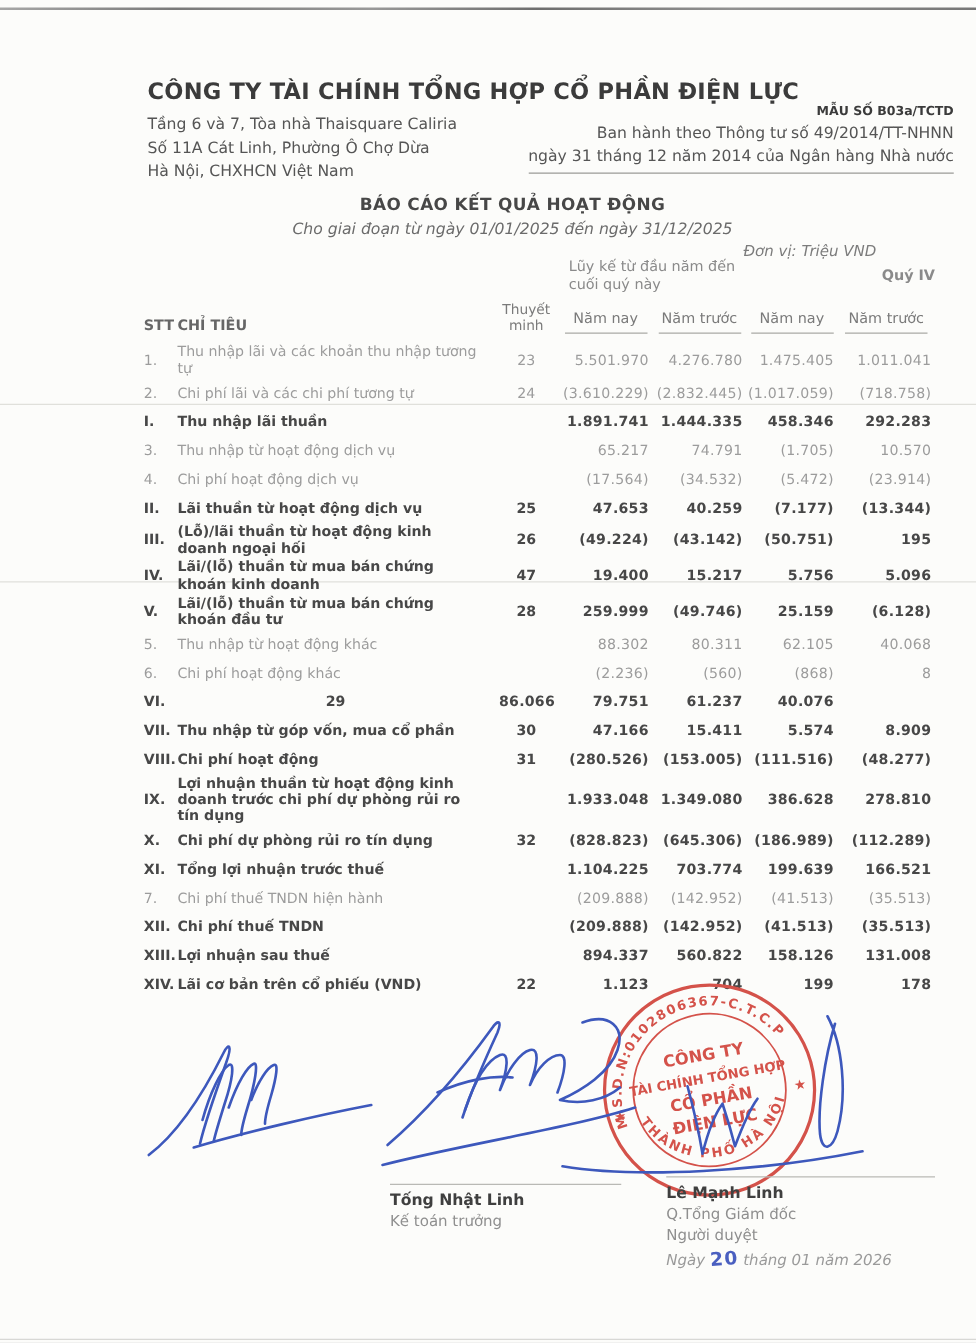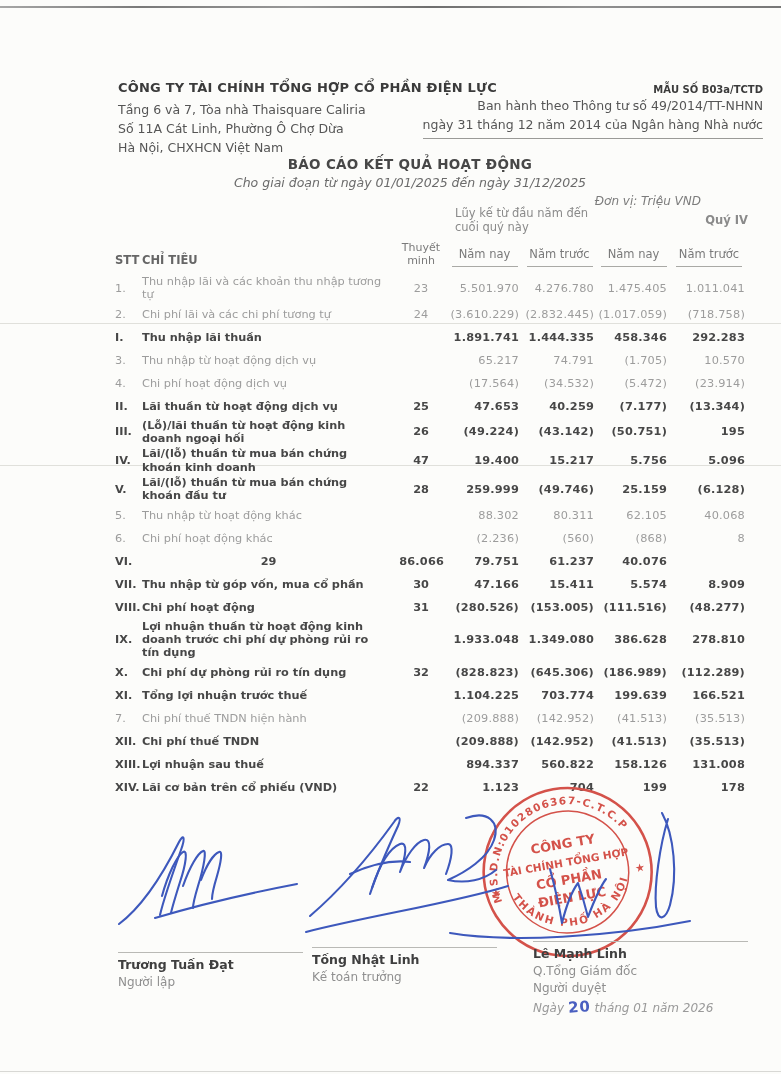--- a/index.html
+++ b/index.html
@@ -10,21 +10,21 @@
   }
   
   .edge-top{position:absolute;top:6px;left:0;width:100%;height:2px;
     background:linear-gradient(90deg,#8a8a8a 0%,#4e4e4e 18%,#777 38%,#3f3f3f 55%,#6d6d6d 75%,#4a4a4a 100%);opacity:.75;}
   .edge-bottom{position:absolute;bottom:2px;left:0;width:100%;height:1px;background:#c9c9c5;opacity:.7;}
   .scan-line{position:absolute;left:0;width:100%;height:1px;background:#e0e0db;}
   .scan-line.l1{top:323px;} .scan-line.l2{top:465px;}
 
   
   .company{position:absolute;left:118px;top:60px;line-height:1.52;}
-  .company .name{font-weight:bold;font-size:13px;color:#3b3b3b;letter-spacing:.2px;margin-bottom:2px;margin-top:18px;}
+  .company .name{font-weight:bold;font-size:18px;color:#3b3b3b;letter-spacing:.2px;margin-bottom:2px;}
   .company .line{font-size:12.5px;color:#555;}
   .form-block{position:absolute;right:18px;top:82px;text-align:right;line-height:1.5;
     border-bottom:1px solid #9a9a97;padding-bottom:3px;}
   .form-block .code{font-weight:bold;font-size:10px;color:#3b3b3b;}
   .form-block .line{font-size:12.5px;color:#555;}
 
   
   .title-wrap{position:absolute;left:90px;top:156px;width:640px;text-align:center;}
   .title{font-weight:bold;font-size:13.5px;color:#474747;letter-spacing:.3px;}
   .subtitle{font-style:italic;font-size:12.5px;color:#6b6b6b;margin-top:3px;}
@@ -359,25 +359,20 @@
     <path d="M168 18 C190 10 202 22 196 40 C190 58 168 72 150 80 C168 84 186 80 198 70"></path>
     <path d="M8 132 C70 116 160 102 210 86"></path>
   </svg>
 
   <svg class="ink" style="left:430px;top:795px" width="285" height="160">
     <path d="M232 18 C244 40 248 80 240 110 C236 124 228 128 226 112 C224 90 230 50 238 24"></path>
     <path d="M120 74 C126 96 130 116 132 128 C136 112 142 96 148 88 C152 100 156 114 158 122 C164 106 170 92 176 84"></path>
     <path d="M20 138 C80 148 180 142 260 126"></path>
   </svg>
 
-  <div class="sig sig-left">
-    <div class="rule"></div>
-    <div class="name">Trương Tuấn Đạt</div>
-    <div class="role">Người lập</div>
-  </div>
 
   <div class="sig sig-mid">
     <div class="rule"></div>
     <div class="name">Tống Nhật Linh</div>
     <div class="role">Kế toán trưởng</div>
   </div>
 
   <div class="sig sig-right">
     <div class="rule"></div>
     <div class="name">Lê Mạnh Linh</div>

